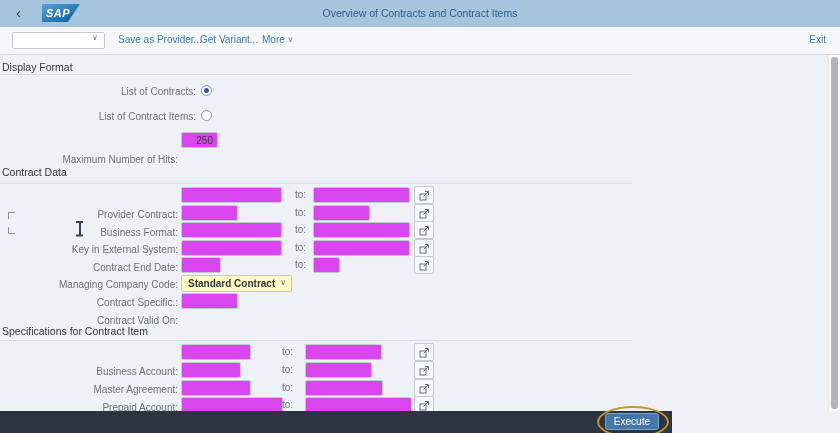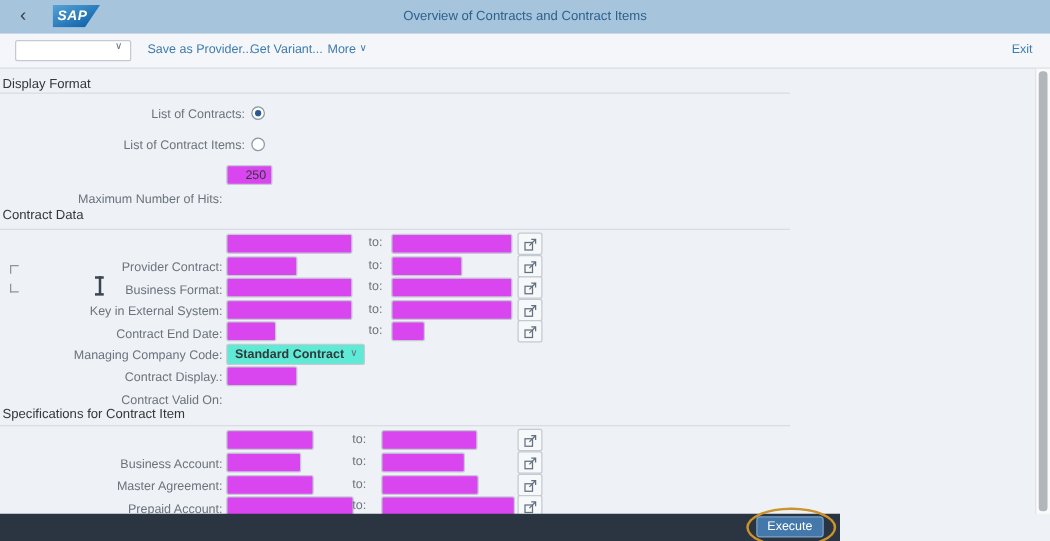--- a/index.html
+++ b/index.html
@@ -42,21 +42,21 @@
          border-radius:2px;padding:0;margin:0;display:flex;align-items:center;justify-content:center;cursor:pointer;}
 
   
   .radio{position:absolute;left:201px;width:11px;height:11px;border:1px solid #8d98a4;border-radius:50%;
          background:#fff;box-sizing:border-box;cursor:pointer;}
   .radio.checked::after{content:"";position:absolute;left:2px;top:2px;width:5px;height:5px;border-radius:50%;
          background:var(--radio-selected,#29598e);}
   .rlabel{position:absolute;left:0;width:196px;text-align:right;font-size:10px;color:#6b737c;line-height:15px;}
 
   
-  .sapselect{position:absolute;left:181px;width:111px;height:17px;background:#5eead4;border:1px solid #c3cad2;
+  .sapselect{position:absolute;left:181px;width:111px;height:17px;background:#fef9c3;border:1px solid #c3cad2;
              border-radius:2px;box-sizing:border-box;cursor:pointer;}
   .sapselect .val{position:absolute;left:6px;top:1px;font-size:10px;font-weight:bold;color:#33383d;line-height:14px;}
   .sapselect .sel-chev{position:absolute;right:5px;top:2px;color:#63717f;}
 
   
   .sbar{position:absolute;left:828px;top:55px;width:12px;height:356px;background:#fafafa;
         border-left:1px solid #e3e3e3;box-sizing:border-box;}
   .sthumb{position:absolute;left:2px;top:2px;width:7px;height:352px;background:#b1b6bb;border-radius:3px;cursor:pointer;}
 
   
@@ -172,21 +172,21 @@
         <button class="msbtn" style="left: 414px;">
           <svg width="11" height="11" viewBox="0 0 11 11">
             <rect x="1" y="4" width="6" height="6" fill="none" stroke="#63717f" stroke-width="1"></rect>
             <path d="M4.5 6.5 L9 2 M6 1.5 H9.5 V5" fill="none" stroke="#63717f" stroke-width="1"></path>
           </svg>
         </button>
       </div>
     </div>
 
   <div class="frow" style="top:275px">
-    <span class="flabel">Contract Display.:</span>
+    <span class="flabel">Contract Specific.:</span>
     <span class="sapselect" style="top:0">
       <span class="val">Standard Contract</span>
       <span class="sel-chev chev-sm">∨</span>
     </span>
   </div>
   <div class="frow" style="top:293px">
     <span class="flabel">Contract Valid On:</span>
     <input class="fin" style="left: 181px; width: 57px;" value="">
   </div>
 

